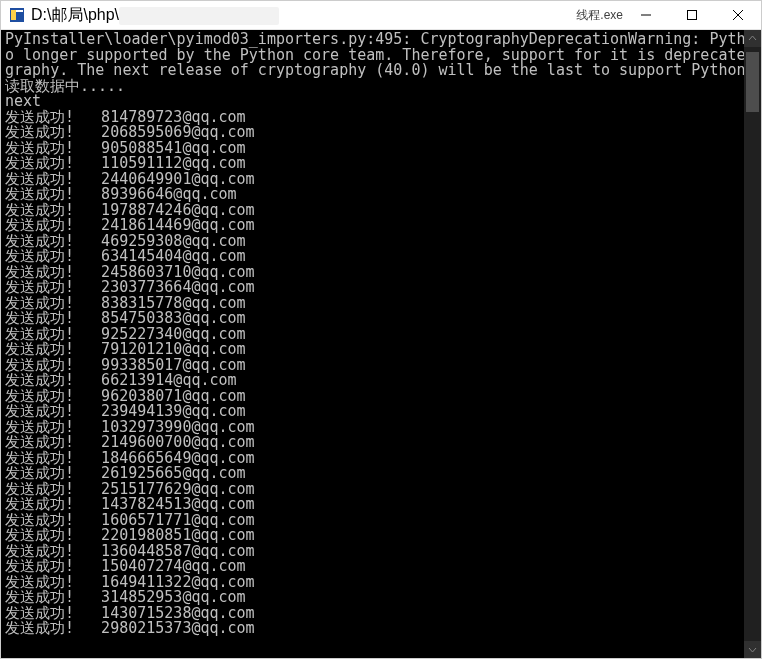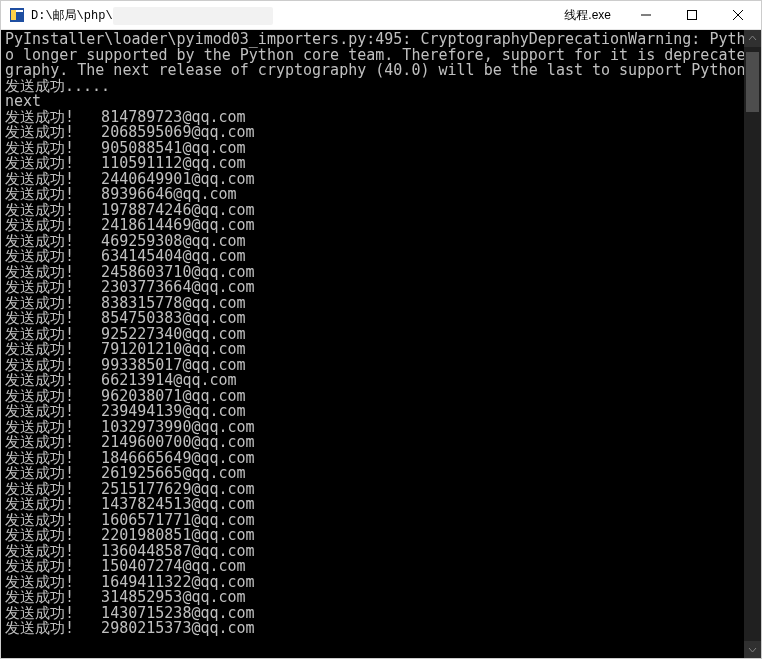--- a/index.html
+++ b/index.html
@@ -1,23 +1,23 @@
 <!DOCTYPE html>
 <html><head>
 <meta charset="utf-8">
 <style>
   * { margin: 0; padding: 0; box-sizing: border-box; }
   body { width: 762px; height: 659px; font-family: "Segoe UI", Tahoma, sans-serif; background: #fff; overflow: hidden; }
   .window { width: 762px; height: 659px; display: flex; flex-direction: column; border: 1px solid #ccc; }
   .titlebar { height: 30px; background: #ffffff; border-bottom: 1px solid #e5e5e5; display: flex; align-items: center; }
   .titlebar-icon { width: 16px; height: 16px; margin-left: 8px; margin-right: 6px; flex: 0 0 auto; }
-  .titlebar-title { font-size: 12px; color: #000; flex: 0 0 auto; white-space: nowrap; font-family: Liberation Mono, monospace; }
+  .titlebar-title { font-size: 16px; color: #000; flex: 0 0 auto; white-space: nowrap; }
   .titlebar-blank { flex: 1 1 auto; height: 100%; background: #fff; position: relative; }
   .titlebar-blank::before { content:""; position:absolute; left:0; top:6px; height:18px; width:160px; background:#f2f2f2; border-radius:2px; }
-  .titlebar-tail { font-size: 12px; color: #000000; margin-right: 12px; }
+  .titlebar-tail { font-size: 12px; color: #404040; margin-right: 0; }
   .winbtns { display: flex; height: 100%; }
   .winbtn { width: 46px; height: 100%; display: flex; align-items: center; justify-content: center; }
   .winbtn svg { stroke: #000; }
   .console { flex: 1 1 auto; background: #000; color: #c0c0c0; font-family: "NSimSun","SimSun","Consolas",monospace; font-size: 15px; line-height: 15.5px; padding: 2px 4px; white-space: pre; overflow: hidden; position: relative; }
   .scrollbar { position: absolute; right: 0; top: 0; width: 17px; height: 100%; background: #202020; }
   .scrollbtn { width: 17px; height: 17px; background: #303030; display:flex; align-items:center; justify-content:center; }
   .scrollbtn svg { stroke:#808080; }
   .scrollthumb { position:absolute; left:2px; top:22px; width:13px; height:60px; background:#4d4d4d; }
 </style>
 </head>
@@ -52,21 +52,21 @@
             <line x1="0" y1="0" x2="10" y2="10" stroke-width="1"></line>
             <line x1="10" y1="0" x2="0" y2="10" stroke-width="1"></line>
           </svg>
       </div>
     </div>
   </div>
 
   <div class="console"><span>PyInstaller\loader\pyimod03_importers.py:495: CryptographyDeprecationWarning: Python 3.6 is n</span>
 <span>o longer supported by the Python core team. Therefore, support for it is deprecated in crypto</span>
 <span>graphy. The next release of cryptography (40.0) will be the last to support Python 3.6.</span>
-<span>发送成功.....</span>
+<span>读取数据中.....</span>
 <span>next</span>
 <span id="rows-anchor">发送成功!   814789723@qq.com
 发送成功!   2068595069@qq.com
 发送成功!   905088541@qq.com
 发送成功!   110591112@qq.com
 发送成功!   2440649901@qq.com
 发送成功!   89396646@qq.com
 发送成功!   1978874246@qq.com
 发送成功!   2418614469@qq.com
 发送成功!   469259308@qq.com

